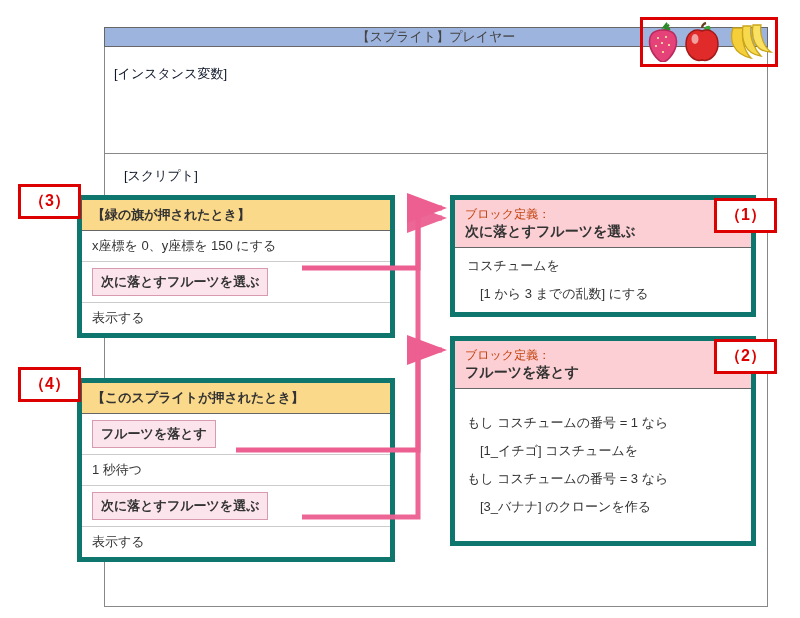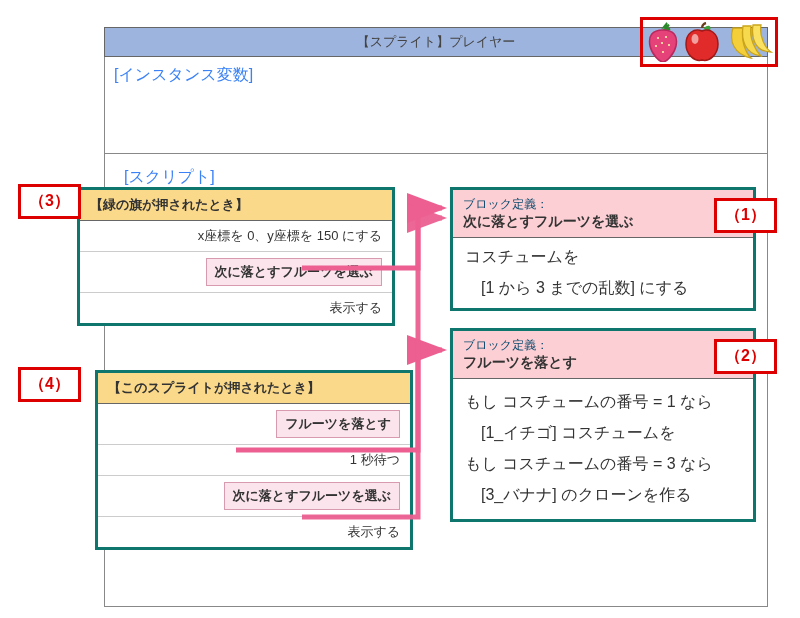--- a/index.html
+++ b/index.html
@@ -1,45 +1,45 @@
 <!DOCTYPE html>
 <html><head>
 <meta charset="utf-8">
 <style>
   * { box-sizing: border-box; margin: 0; padding: 0; }
   body { font-family: "Meiryo", "Hiragino Sans", sans-serif; font-size: 13px; color: #333; background: #fff; }
   .stage { position: relative; width: 800px; height: 618px; }
   .outer-frame { position: absolute; left: 104px; top: 27px; width: 664px; height: 580px; border: 1px solid #888; }
-  .title-bar { position: absolute; left: 104px; top: 27px; width: 664px; height: 30px; background: #9db4de; border: 1px solid #666; display: flex; align-items: center; justify-content: center; }
+  .title-bar { position: absolute; left: 104px; top: 27px; width: 664px; height: 20px; background: #9db4de; border: 1px solid #666; display: flex; align-items: center; justify-content: center; }
   .title-bar span { font-size: 13px; color: #444; }
-  .section-label { position: absolute; font-size: 16px; color: #3b82f6; }
+  .section-label { position: absolute; font-size: 13px; color: #0f172a; }
   .ivars-label { left: 114px; top: 65px; }
   .scripts-label { left: 124px; top: 167px; }
   .inner-divider { position: absolute; left: 104px; top: 153px; width: 664px; height: 0; border-top: 1px solid #888; }
 
   
   .fruit-box { position: absolute; right: 22px; top: 17px; width: 138px; height: 50px; border: 3px solid #d00; display: flex; align-items: center; justify-content: space-evenly; z-index: 5; }
   .fruit svg { display: block; }
 
   
   .callout { position: absolute; border: 3px solid #d00; color: #d00; font-weight: bold; font-size: 16px; background: #fff; padding: 4px 8px; z-index: 20; }
 
   
-  .box { position: absolute; border: 3px solid #0f766e; background: #fff; }
+  .box { position: absolute; border: 5px solid #0f766e; background: #fff; margin-top: 8px; }
   .box .hdr { padding: 6px 10px; border-bottom: 1px solid #666; }
   .box .hdr.yellow { background: #fbd98a; font-weight: bold; }
   .box .hdr.pink { background: #fbcfd3; }
-  .def-label { font-size: 12px; color: #0c4a6e; }
+  .def-label { font-size: 12px; color: #c2410c; }
   .def-name { font-weight: bold; font-size: 14px; }
   .box .body { padding: 0; }
-  .row { padding: 6px 10px; border-bottom: 1px solid #ccc; text-align: right; }
+  .row { padding: 6px 10px; border-bottom: 1px solid #ccc; }
   .row:last-child { border-bottom: none; }
   .row.plain { background: #fff; }
   .call-chip { background: #fbe4ec; border: 1px solid #d89aaf; padding: 4px 8px; display: inline-block; font-weight: bold; font-size: 13px; }
-  .def-body-row { padding: 5px 12px; font-size: 16px; }
+  .def-body-row { padding: 5px 12px; font-size: 13px; }
 
   
   .arrows { position: absolute; left: 0; top: 0; width: 800px; height: 618px; pointer-events: none; z-index: 10; }
 </style>
 </head>
 <body>
 
 <div class="stage">
 
   <div class="outer-frame"></div>
@@ -91,21 +91,21 @@
     <div class="hdr yellow">【緑の旗が押されたとき】</div>
     <div class="body">
       <div class="row plain">x座標を 0、y座標を 150 にする</div>
       <div class="row">
         <span class="call-chip">次に落とすフルーツを選ぶ</span>
       </div>
       <div class="row plain">表示する</div>
     </div>
   </div>
 
-  <div class="box" style="left:95px; top:370px; width:318px;">
+  <div class="box" style="left:77px; top:370px; width:318px;">
     <div class="hdr yellow">【このスプライトが押されたとき】</div>
     <div class="body">
       <div class="row">
         <span class="call-chip">フルーツを落とす</span>
       </div>
       <div class="row plain">1 秒待つ</div>
       <div class="row">
         <span class="call-chip">次に落とすフルーツを選ぶ</span>
       </div>
       <div class="row plain">表示する</div>
@@ -121,21 +121,21 @@
       <div class="def-body-row">コスチュームを</div>
       <div class="def-body-row">　[1 から 3 までの乱数] にする</div>
     </div>
   </div>
 
   <div class="box" style="left:450px; top:328px; width:306px;">
     <div class="hdr pink">
       <div class="def-label">ブロック定義：</div>
       <div class="def-name">フルーツを落とす</div>
     </div>
-    <div class="body" style="padding:8px 0;">
+    <div class="body" style="padding:20px 0;">
       <div class="def-body-row">もし コスチュームの番号 = 1 なら</div>
       <div class="def-body-row">　[1_イチゴ] コスチュームを</div>
       <div class="def-body-row">もし コスチュームの番号 = 3 なら</div>
       <div class="def-body-row">　[3_バナナ] のクローンを作る</div>
     </div>
   </div>
 
   <svg class="arrows">
     <defs>
       <marker id="ah" markerWidth="10" markerHeight="10" refX="7" refY="3" orient="auto">

